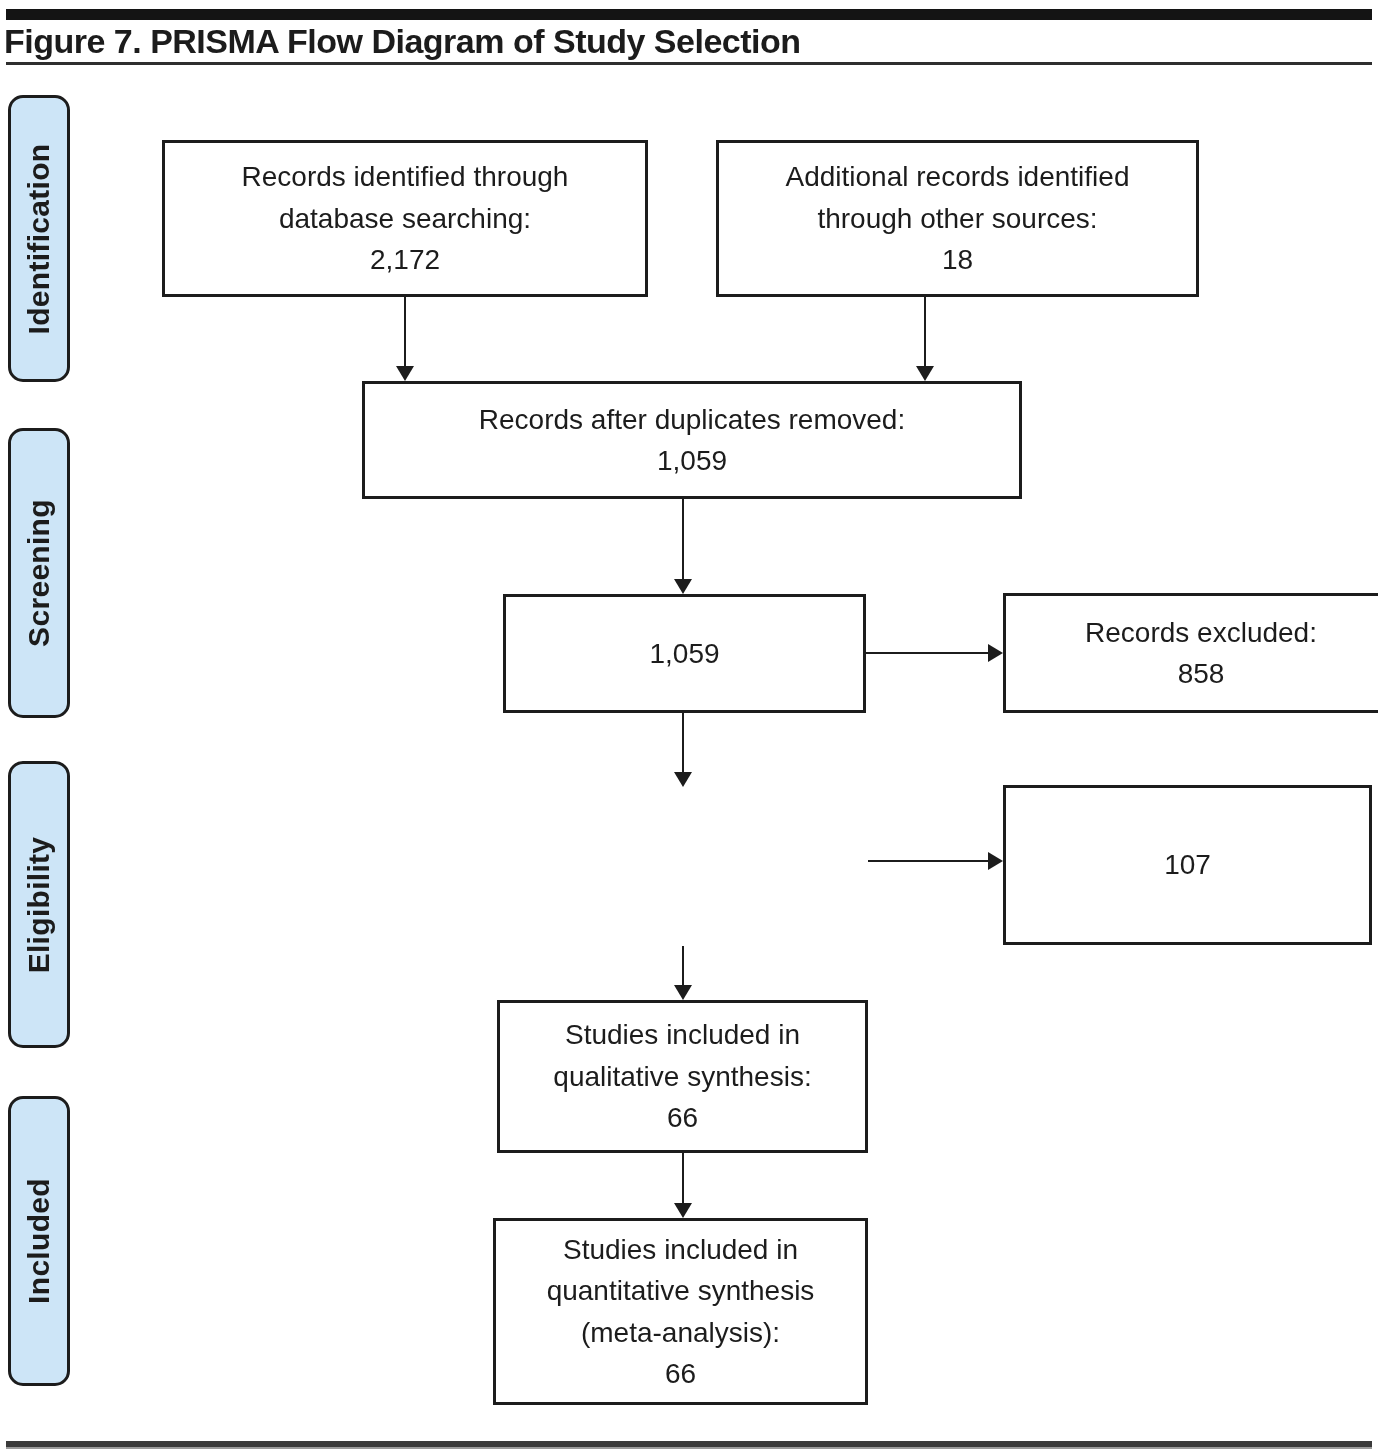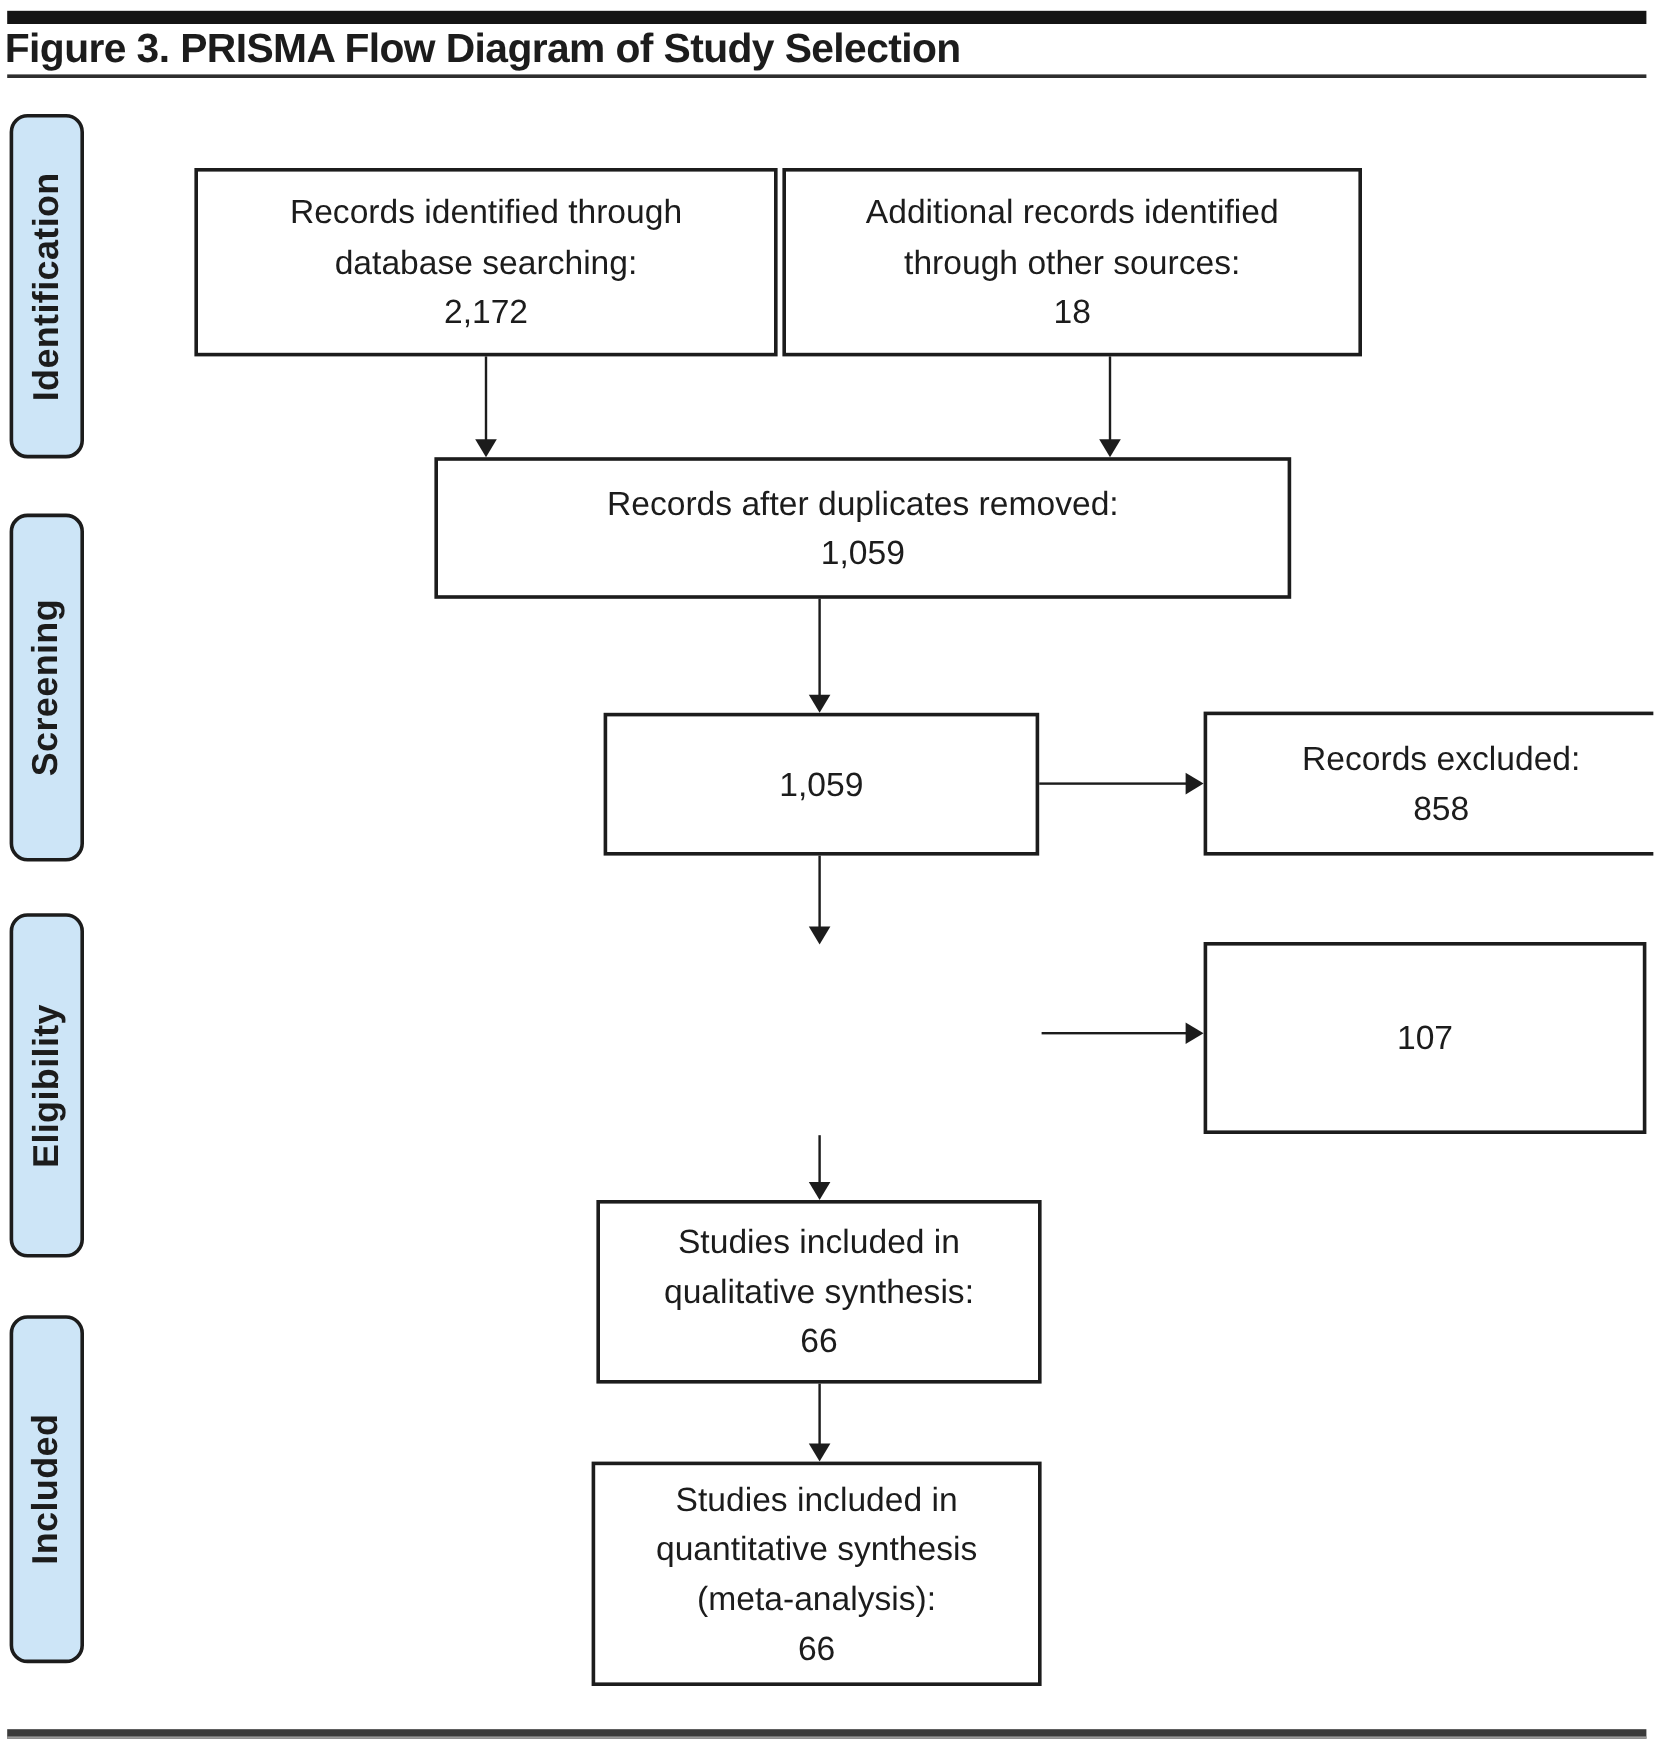--- a/index.html
+++ b/index.html
@@ -122,21 +122,21 @@
     border-bottom: 9px solid transparent;
     border-left: 15px solid var(--line, #1c1c1c);
   }
 </style>
 </head>
 <body>
 
 <div class="page">
 
   <div class="top-bar"></div>
-  <h1 class="figure-title">Figure 3. PRISMA Flow Diagram of Study Selection</h1>
+  <h1 class="figure-title">Figure 7. PRISMA Flow Diagram of Study Selection</h1>
   <div class="title-rule"></div>
 
   <div class="stage" style="top:95px; height:287px;">
     <span class="stage-label">Identification</span>
   </div>
   <div class="stage" style="top:428px; height:290px;">
     <span class="stage-label">Screening</span>
   </div>
   <div class="stage" style="top:761px; height:287px;">
     <span class="stage-label">Eligibility</span>
@@ -144,27 +144,27 @@
   <div class="stage" style="top:1096px; height:290px;">
     <span class="stage-label">Included</span>
   </div>
 
   <div class="box" style="left:162px; top:140px; width:486px; height:157px;">
     <div class="box-label">Records identified through
 database searching:</div>
     <div class="box-value">2,172</div>
   </div>
 
-  <div class="box" style="left:652px; top:140px; width:483px; height:157px;">
+  <div class="box" style="left:716px; top:140px; width:483px; height:157px;">
     <div class="box-label">Additional records identified
 through other sources:</div>
     <div class="box-value">18</div>
   </div>
 
-  <div class="box" style="left:362px; top:381px; width:714px; height:118px;">
+  <div class="box" style="left:362px; top:381px; width:660px; height:118px;">
     <div class="box-label">Records after duplicates removed:</div>
     <div class="box-value">1,059</div>
   </div>
 
   <div class="box" style="left:503px; top:594px; width:363px; height:119px;">
     <div class="box-value">1,059</div>
   </div>
 
   <div class="box" style="left:1003px; top:593px; width:396px; height:120px;">
     <div class="box-label">Records excluded:</div>

